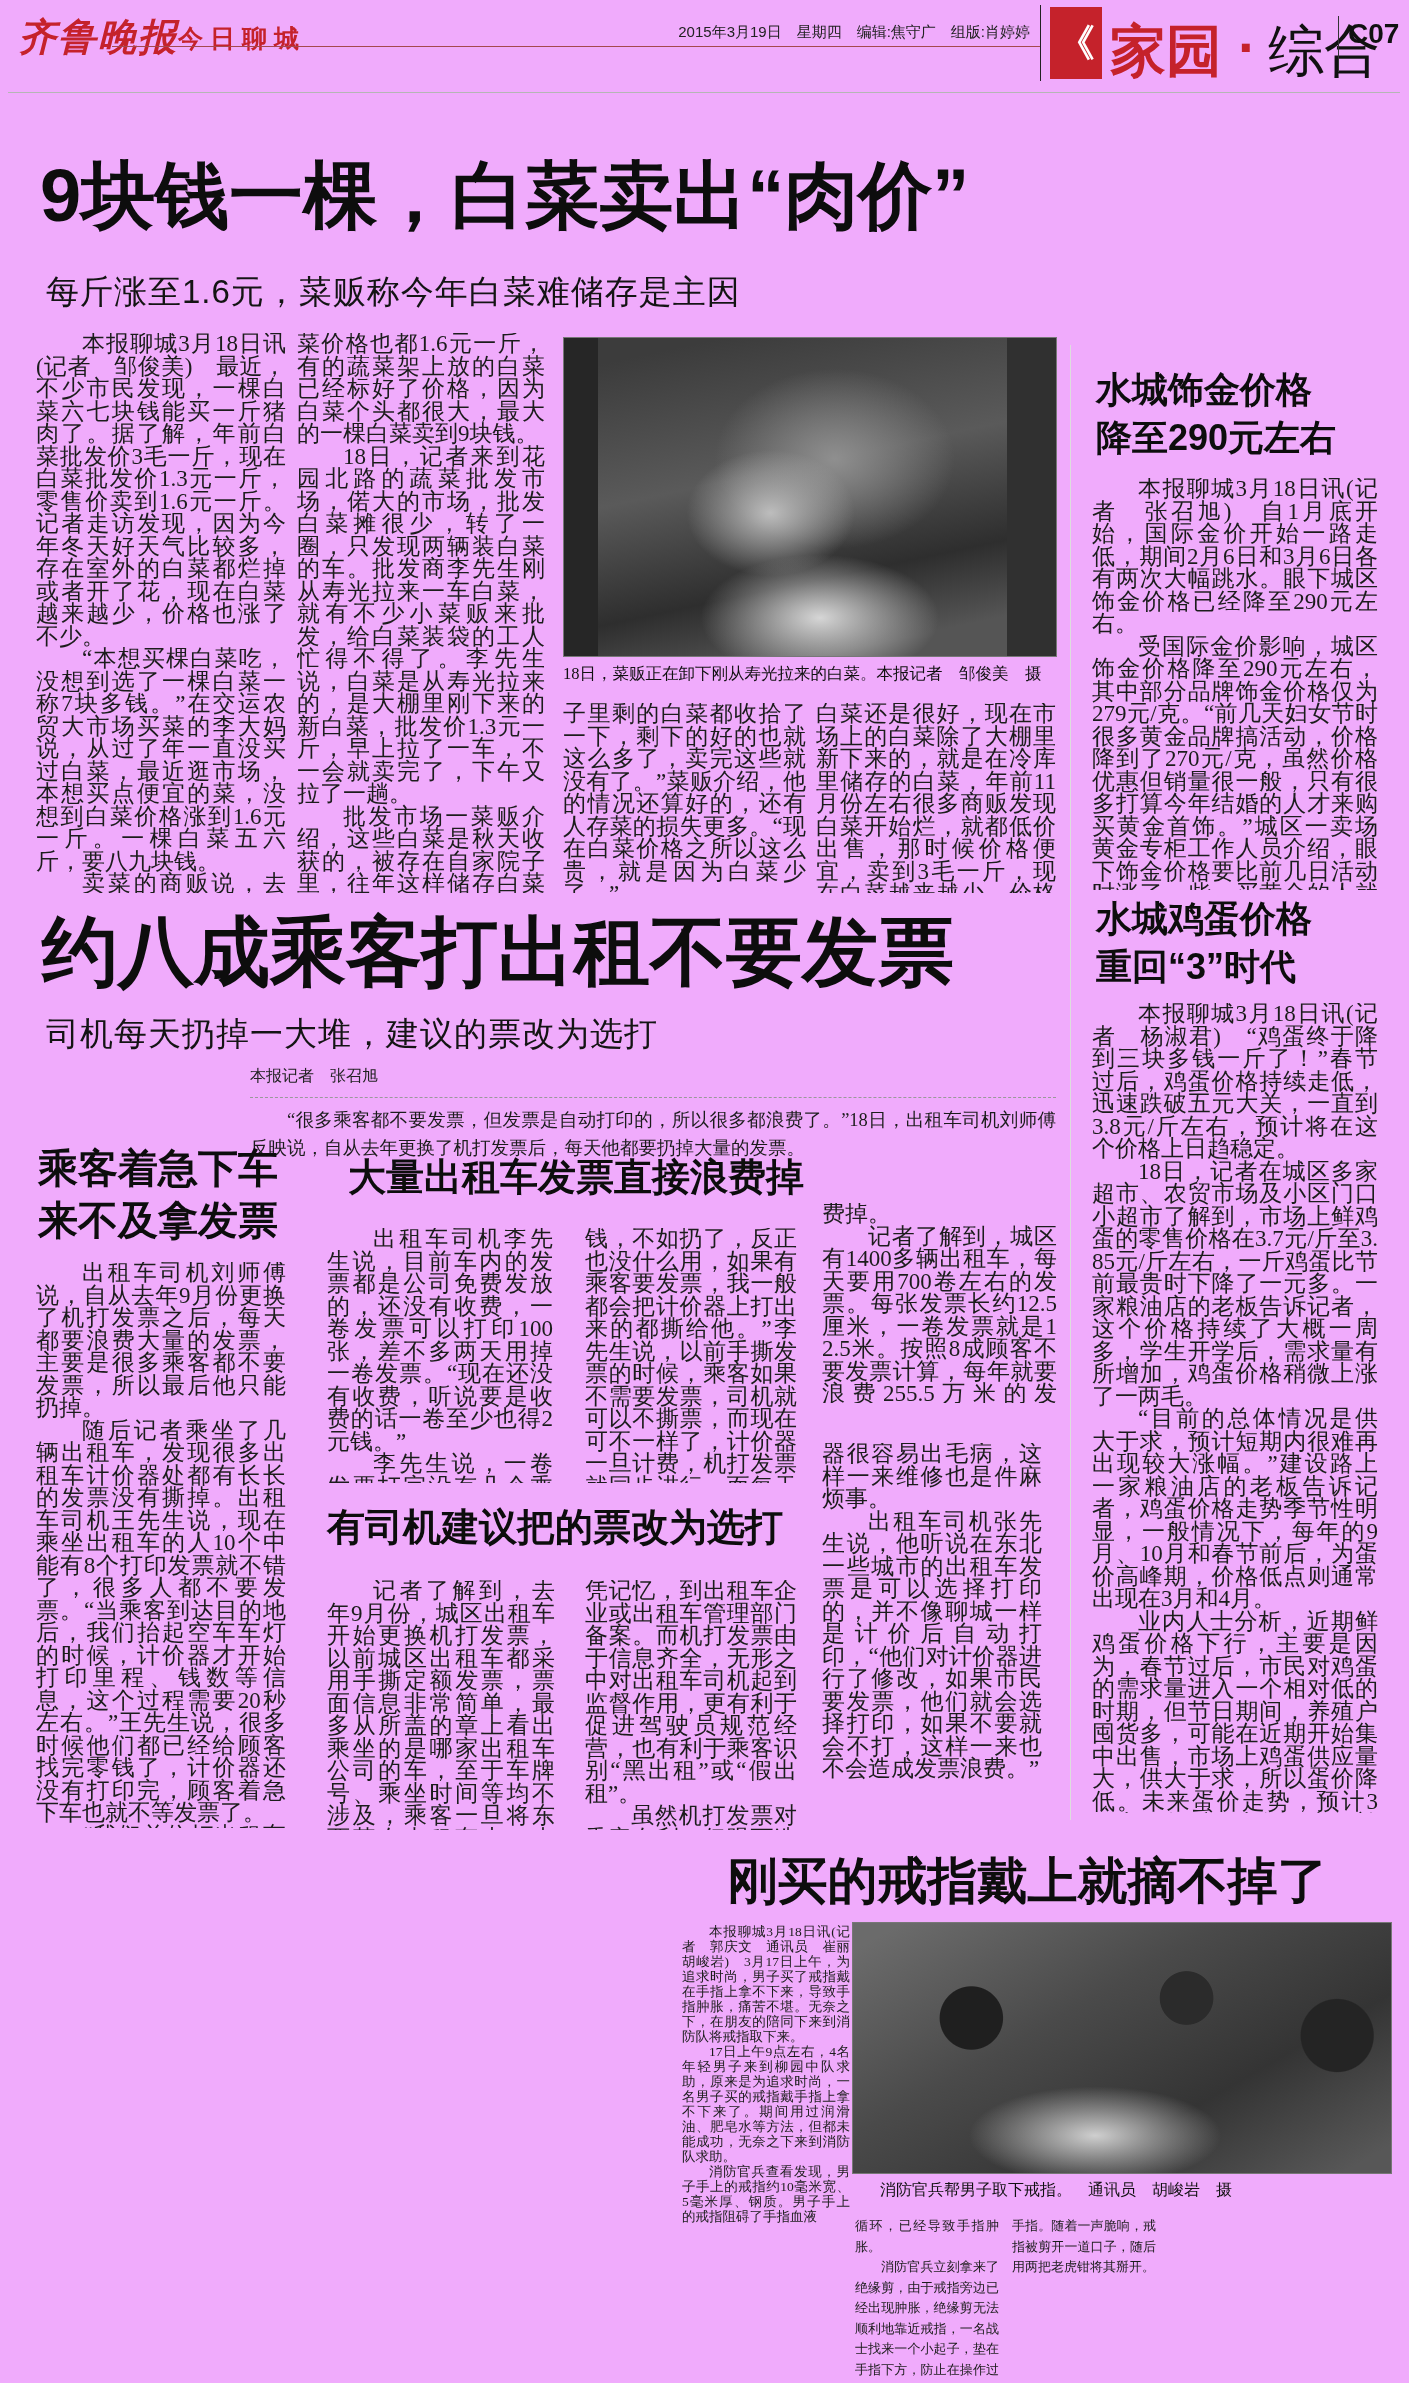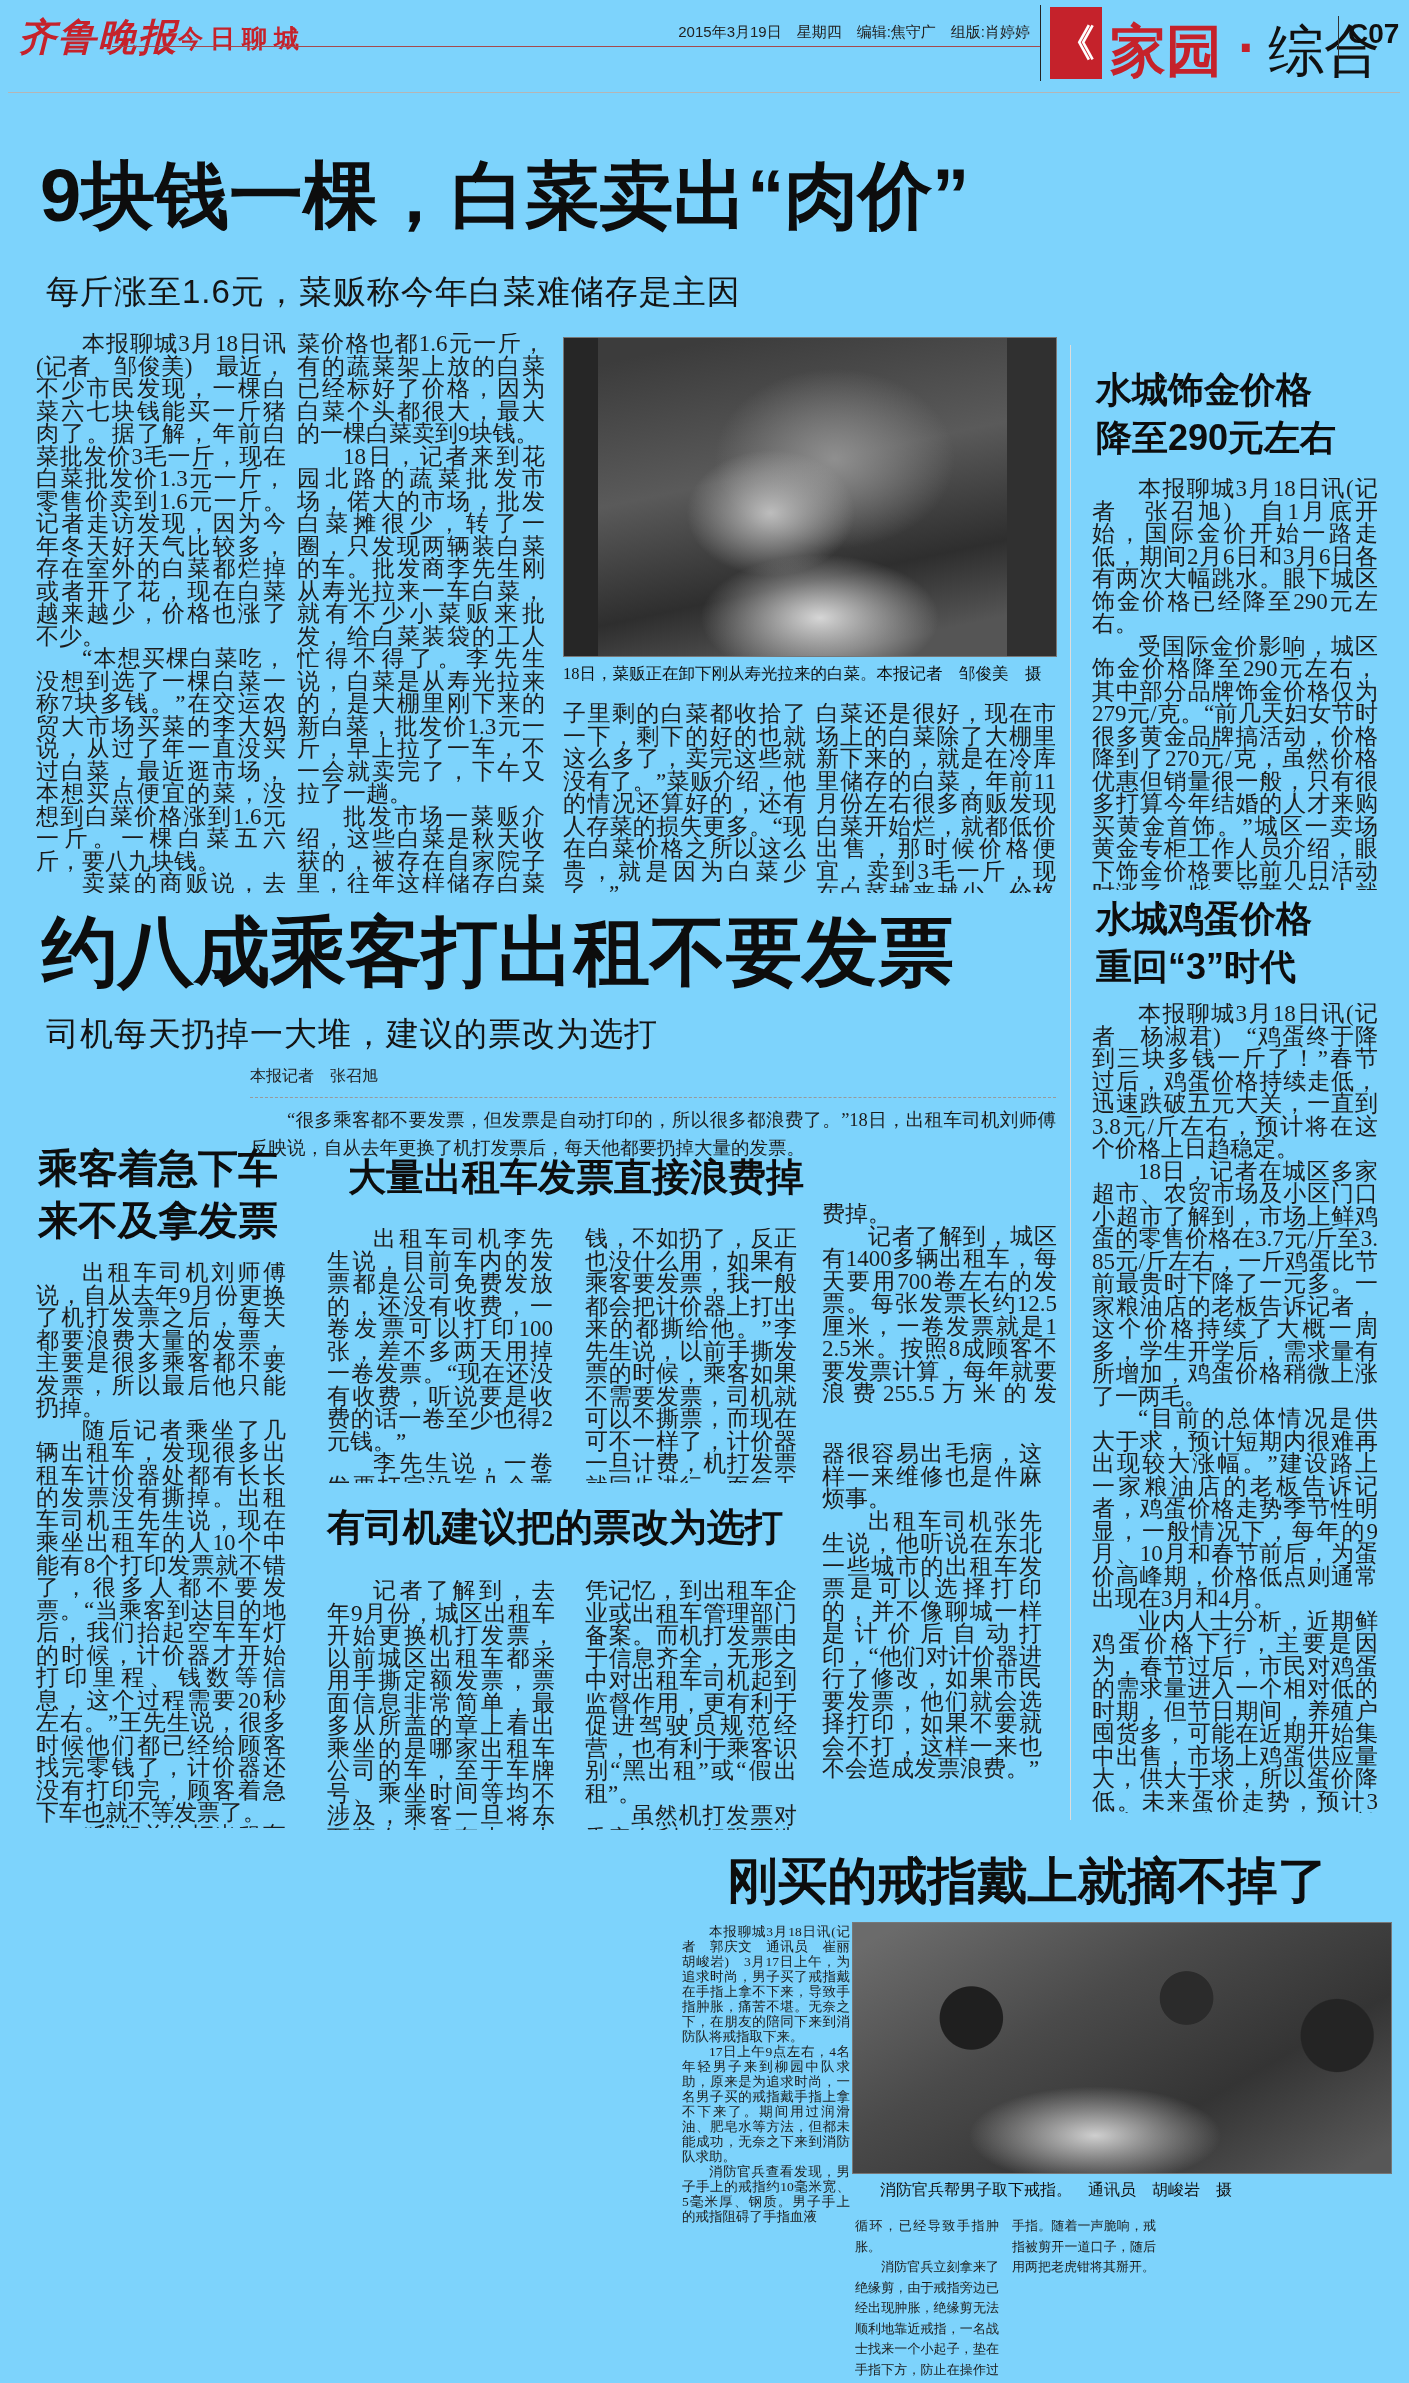--- a/index.html
+++ b/index.html
@@ -1,18 +1,18 @@
 <!DOCTYPE html>
 <html><head>
 <meta charset="utf-8">
 <style>
   html,body {margin:0; padding:0; background:#9a9a9a;}
   .page {
     position:relative; width:1409px; height:2383px; margin:0 auto;
-    background:#7dd3fc; overflow:hidden;
+    background:#f0abfc; overflow:hidden;
     font-family:"Liberation Serif", serif; color:#1a1a1a;
   }
   .abs {position:absolute;}
   .sans {font-family:"Liberation Sans", sans-serif;}
   .hl {font-family:"Liberation Sans", sans-serif; font-weight:900; color:#0d0d0d; letter-spacing:0px;}
   .red {color:#c5222b;}
   .rule-h {border-top:1px solid #b5b5b5;}
   .rule-v {border-left:1px solid #222;}
   .rule-v-light {border-left:1px solid #ddd;}
   .dashed {border-top:1px dashed #999;}

